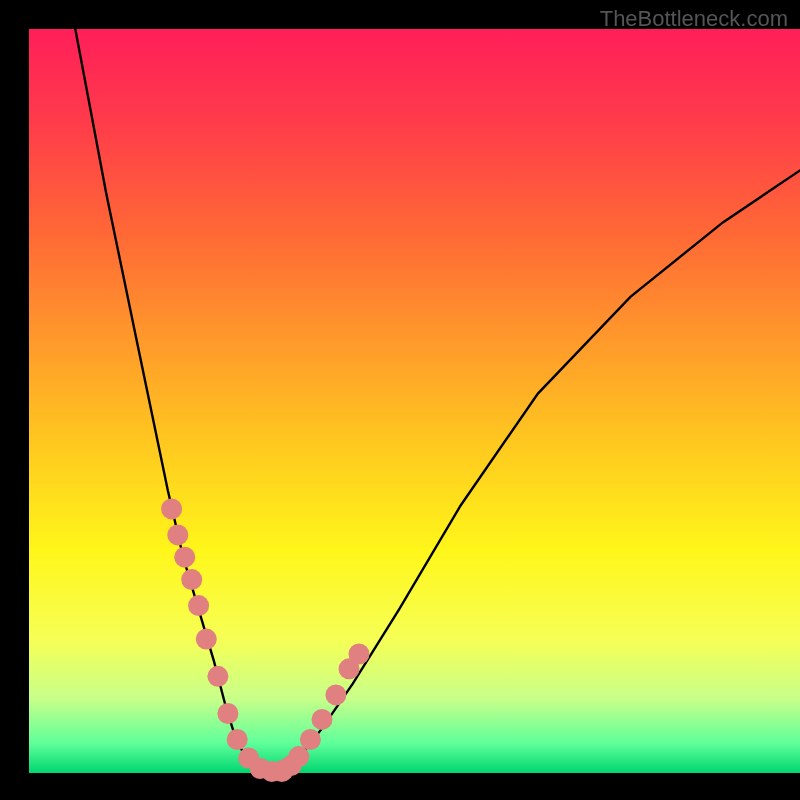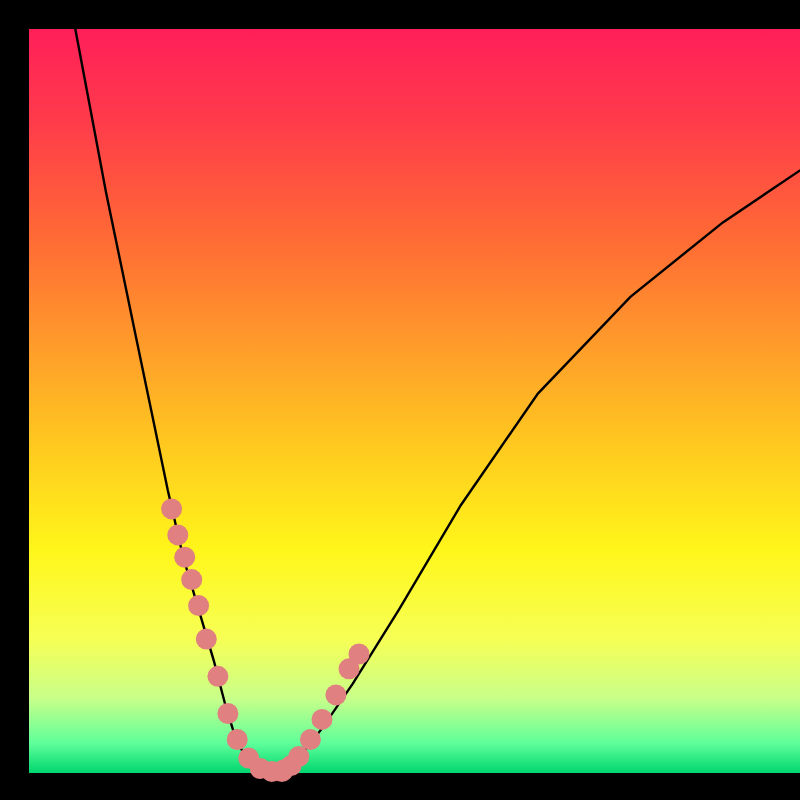--- a/index.html
+++ b/index.html
@@ -27,20 +27,21 @@
     z-index: 3;
   }
   svg {
     display: block;
   }
 </style>
 </head>
 <body>
 
 <div class="container">
+  <div class="watermark">TheBottleneck.com</div>
   <svg id="chart-svg" width="800" height="800" viewBox="0 0 800 800">
     <defs>
       <linearGradient id="heat" x1="0" y1="0" x2="0" y2="1">
           <stop offset="0.0%" stop-color="#ff1f59"></stop>
           <stop offset="12.0%" stop-color="#ff3a4b"></stop>
           <stop offset="28.0%" stop-color="#ff6a35"></stop>
           <stop offset="42.0%" stop-color="#ff9a2b"></stop>
           <stop offset="56.0%" stop-color="#ffc91f"></stop>
           <stop offset="70.0%" stop-color="#fff61a"></stop>
           <stop offset="82.0%" stop-color="#f6ff55"></stop>

